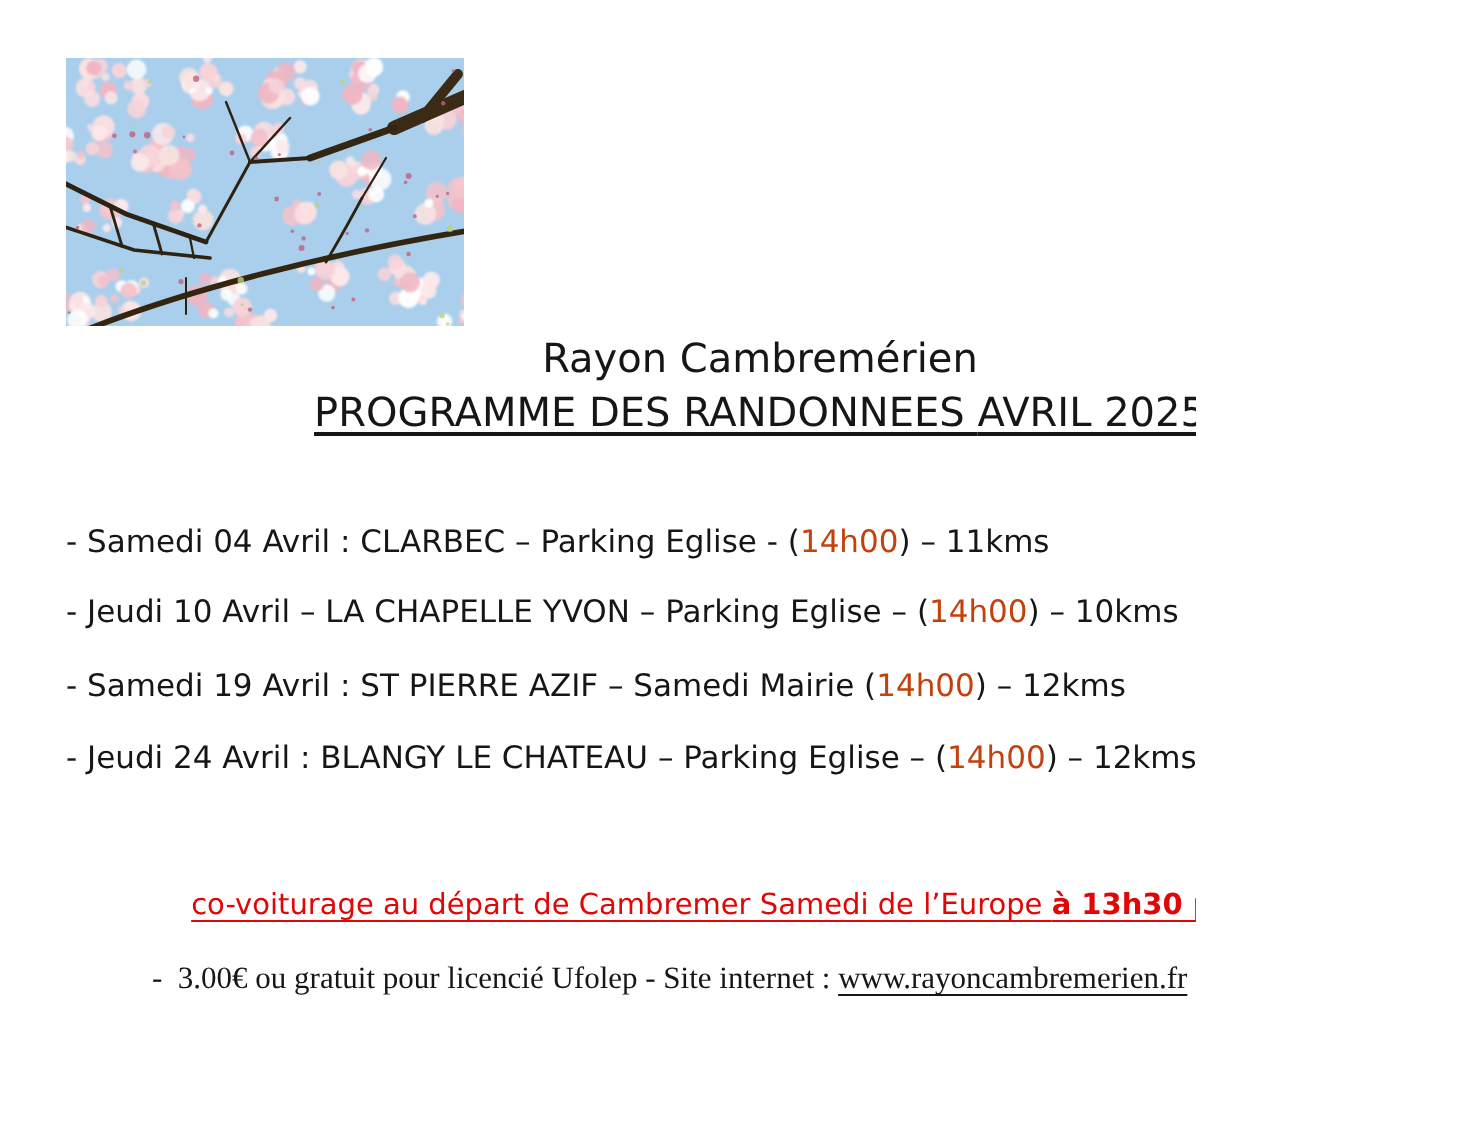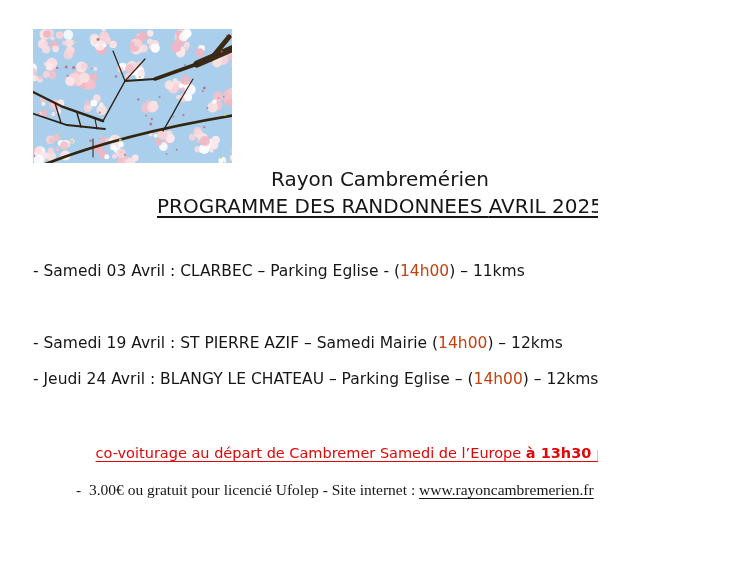--- a/index.html
+++ b/index.html
@@ -362,22 +362,23 @@
           <circle cx="41.9" cy="12.0" r="1.0" fill="#b9d37e" fill-opacity="0.8"></circle>
         </g>
     </svg>
   </div>
 
   <div class="title-block">
     <div class="title">Rayon Cambremérien</div>
     <div class="subtitle"><span class="u"><span>PROGRAMME DES RANDONNEES </span><span class="b">AVRIL 2025</span></span></div>
   </div>
 
-  <div class="walk" style="top:262px"><span>- Samedi 03 Avril : </span><span class="loc">CLARBEC</span><span> – Parking Eglise - (</span><span class="time">14h00</span><span>) – 11kms</span></div>
-
+  <div class="walk" style="top:262px"><span>- Samedi 04 Avril : </span><span class="loc">CLARBEC</span><span> – Parking Eglise - (</span><span class="time">14h00</span><span>) – 11kms</span></div>
+
+  <div class="walk" style="top:297px"><span>- Jeudi 10 Avril – </span><span class="loc">LA CHAPELLE YVON</span><span> – Parking Eglise – (</span><span class="time">14h00</span><span>) – 10kms</span></div>
 
   <div class="walk" style="top:334px"><span>- Samedi 19 Avril : </span><span class="loc">ST PIERRE AZIF</span><span> – Samedi Mairie (</span><span class="time">14h00</span><span>) – 12kms</span></div>
 
   <div class="walk" style="top:370px"><span>- Jeudi 24 Avril : </span><span class="loc">BLANGY LE CHATEAU</span><span> – Parking Eglise – (</span><span class="time">14h00</span><span>) – 12kms</span></div>
 
   <div class="carpool"><span class="u"><span>co-voiturage au départ de Cambremer Samedi de l’Europe </span><span class="b">à 13h30 précises</span></span></div>
 
   <div class="footer"><span>-  3.00€ ou gratuit pour licencié Ufolep - Site internet : </span><span class="link">www.rayoncambremerien.fr</span></div>
 
 </div>

